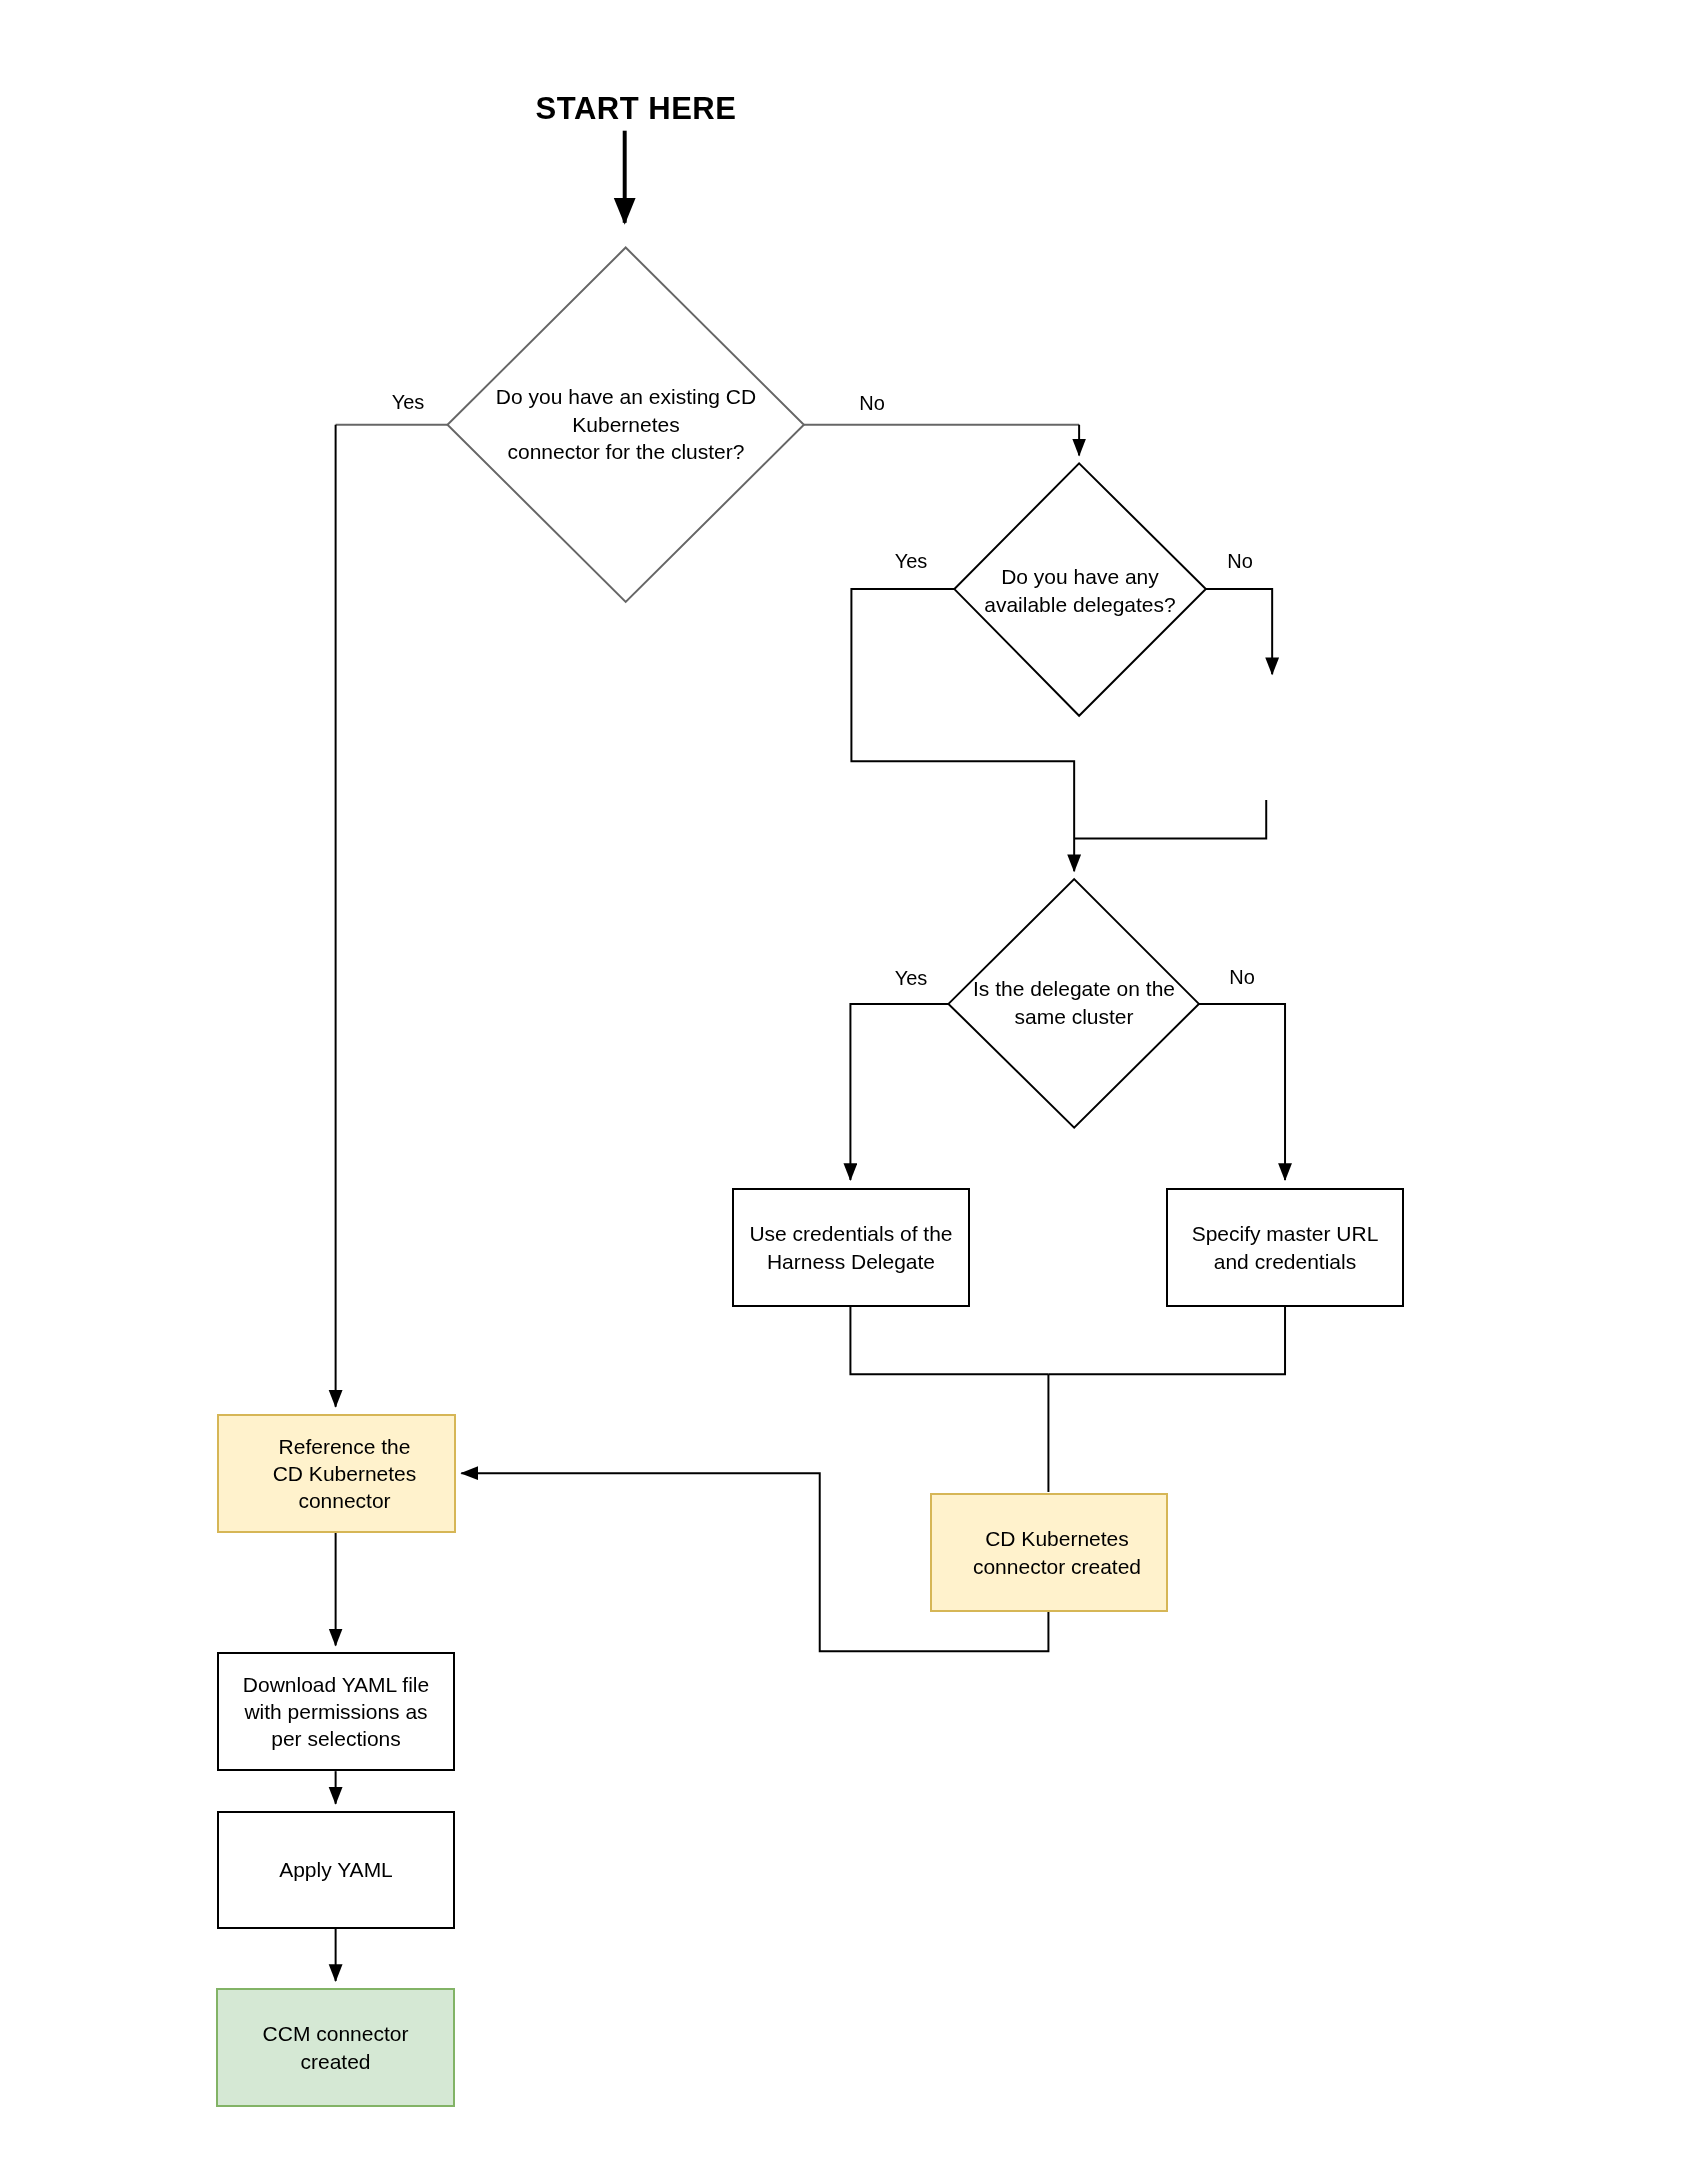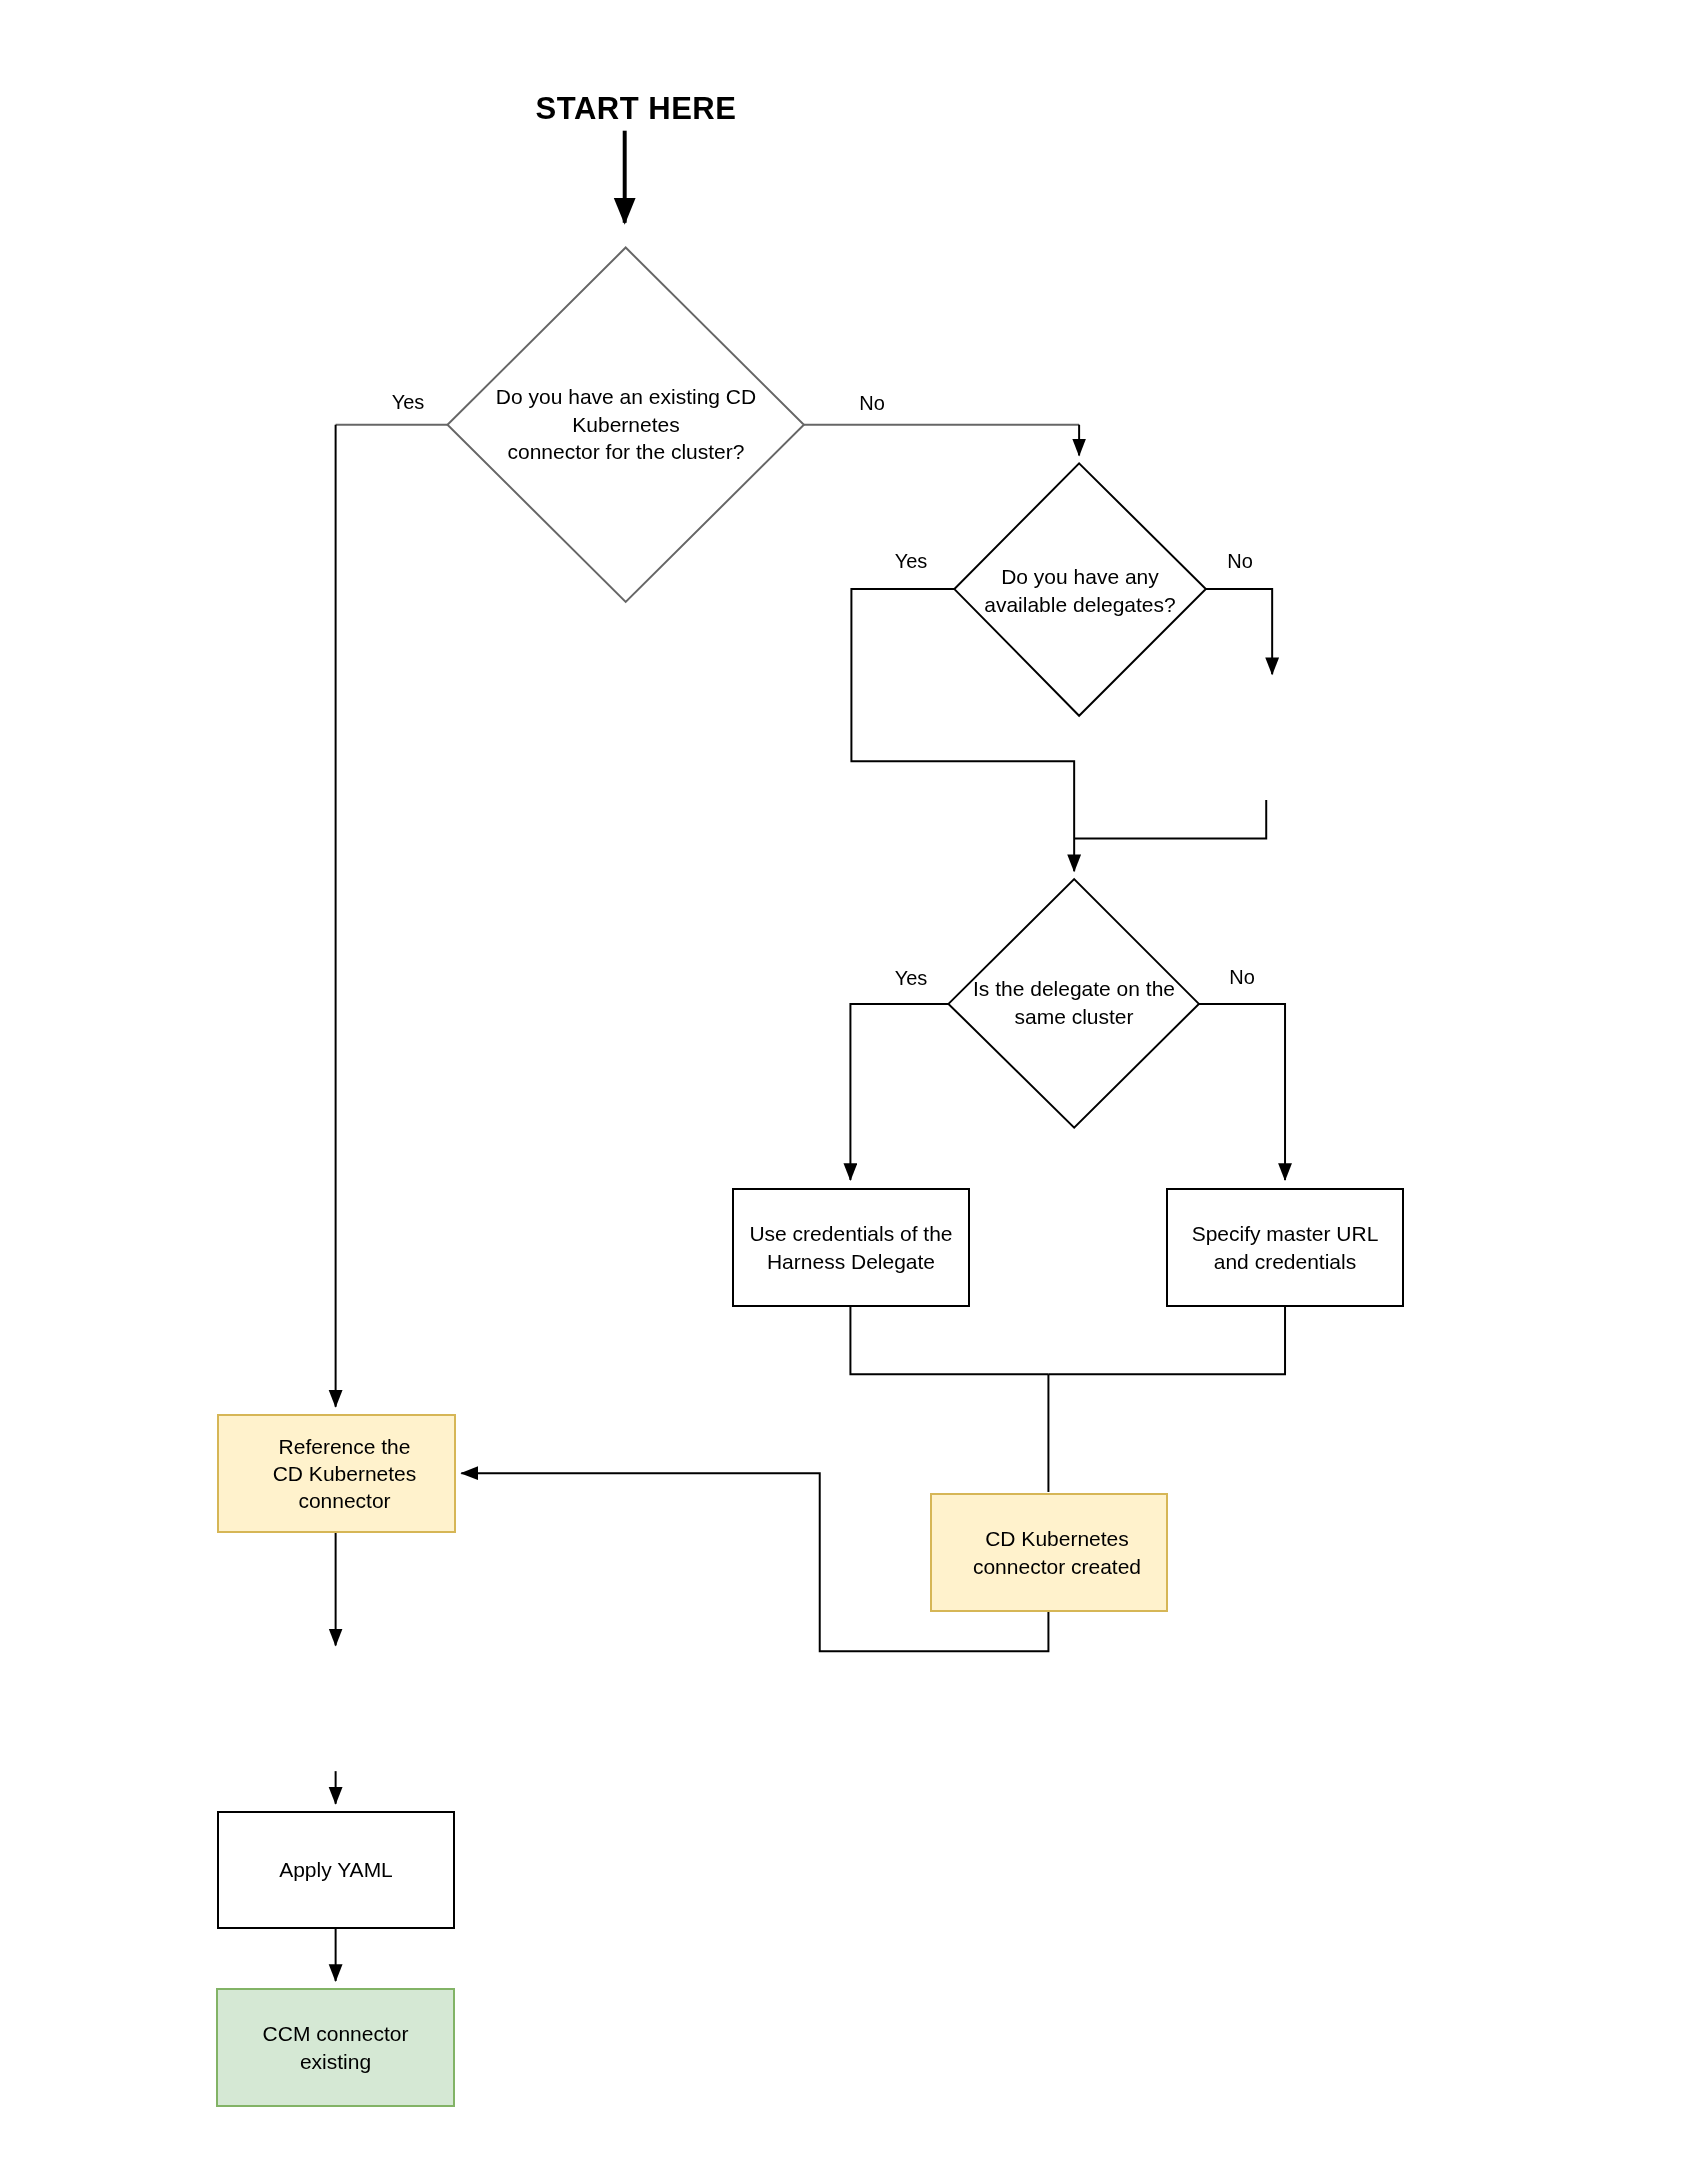--- a/index.html
+++ b/index.html
@@ -145,20 +145,23 @@
   <div class="node" style="left:1166px; top:1188px; width:238px; height:119px;">Specify master URL
 and credentials</div>
 
   <div class="node yellow" style="left:930px; top:1493px; width:238px; height:119px;">CD Kubernetes
 connector created</div>
 
   <div class="node yellow" style="left:217px; top:1414px; width:239px; height:119px;">Reference the
 CD Kubernetes
 connector</div>
 
+  <div class="node" style="left:217px; top:1652px; width:238px; height:119px;">Download YAML file
+with permissions as
+per selections</div>
 
   <div class="node" style="left:217px; top:1811px; width:238px; height:118px;">Apply YAML</div>
 
   <div class="node green" style="left:216px; top:1988px; width:239px; height:119px;">CCM connector
-existing</div>
+created</div>
 
 </div>
 
 
 </body></html>

